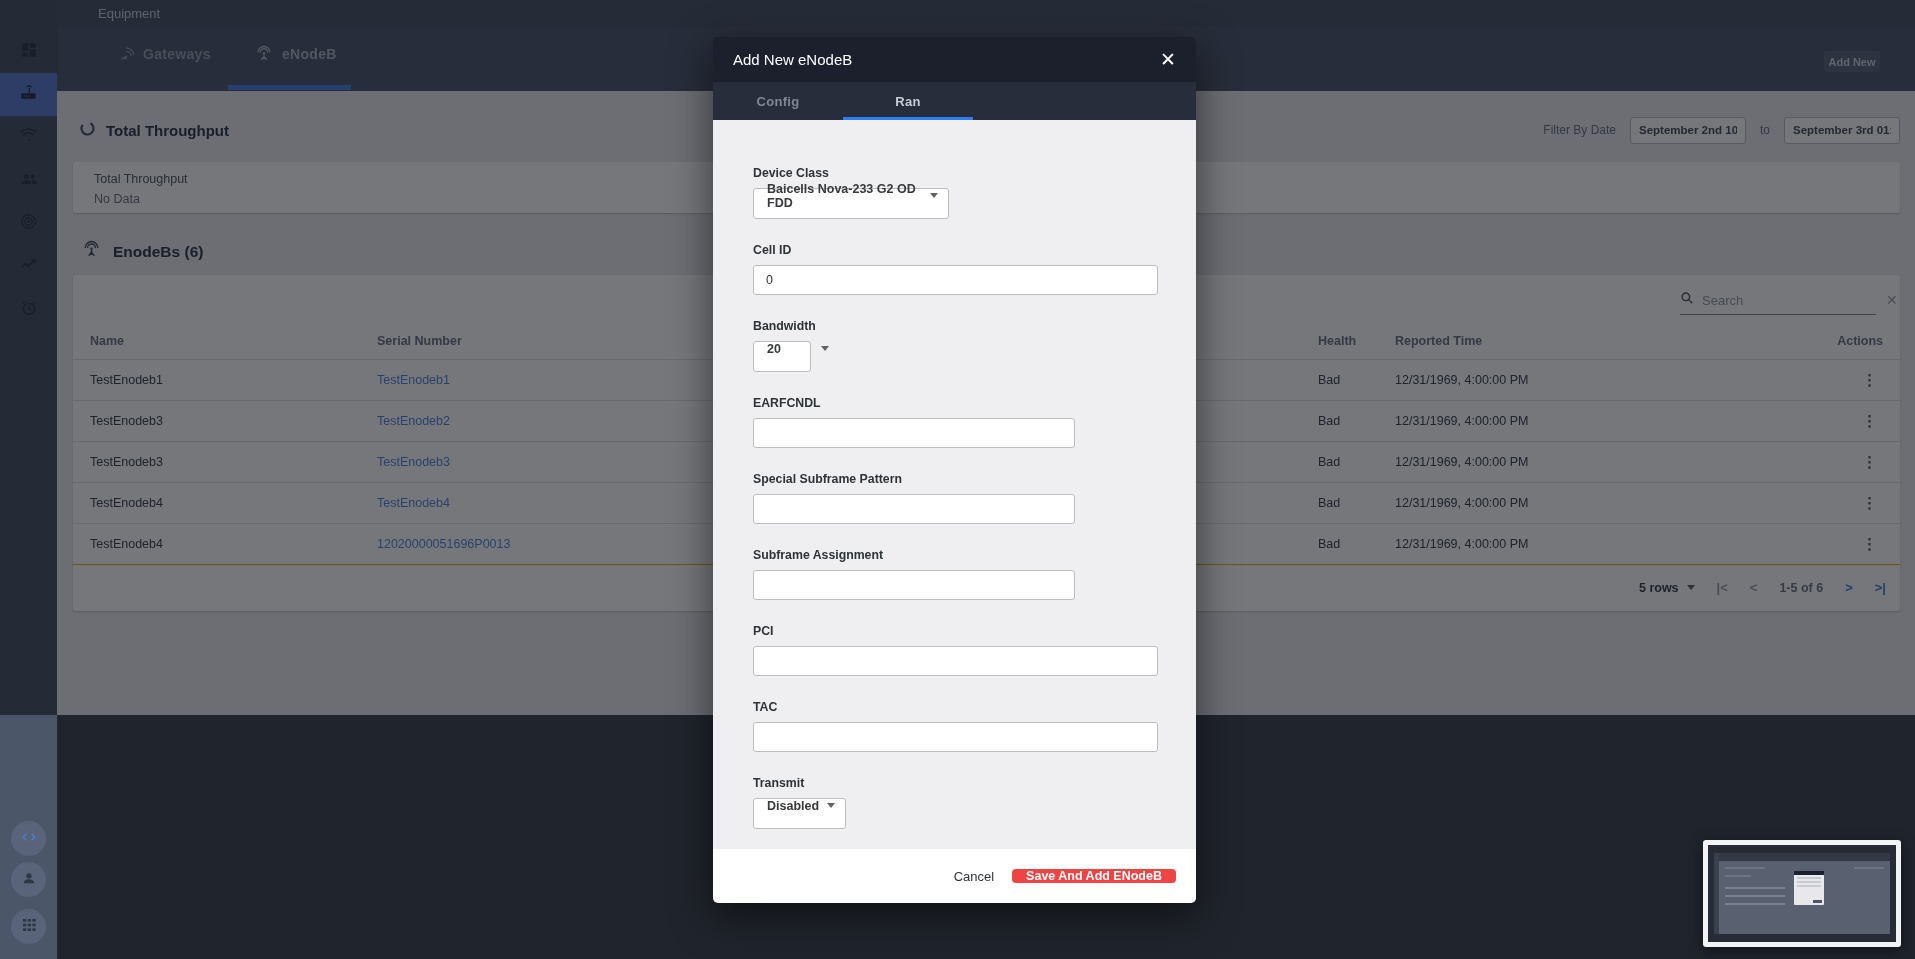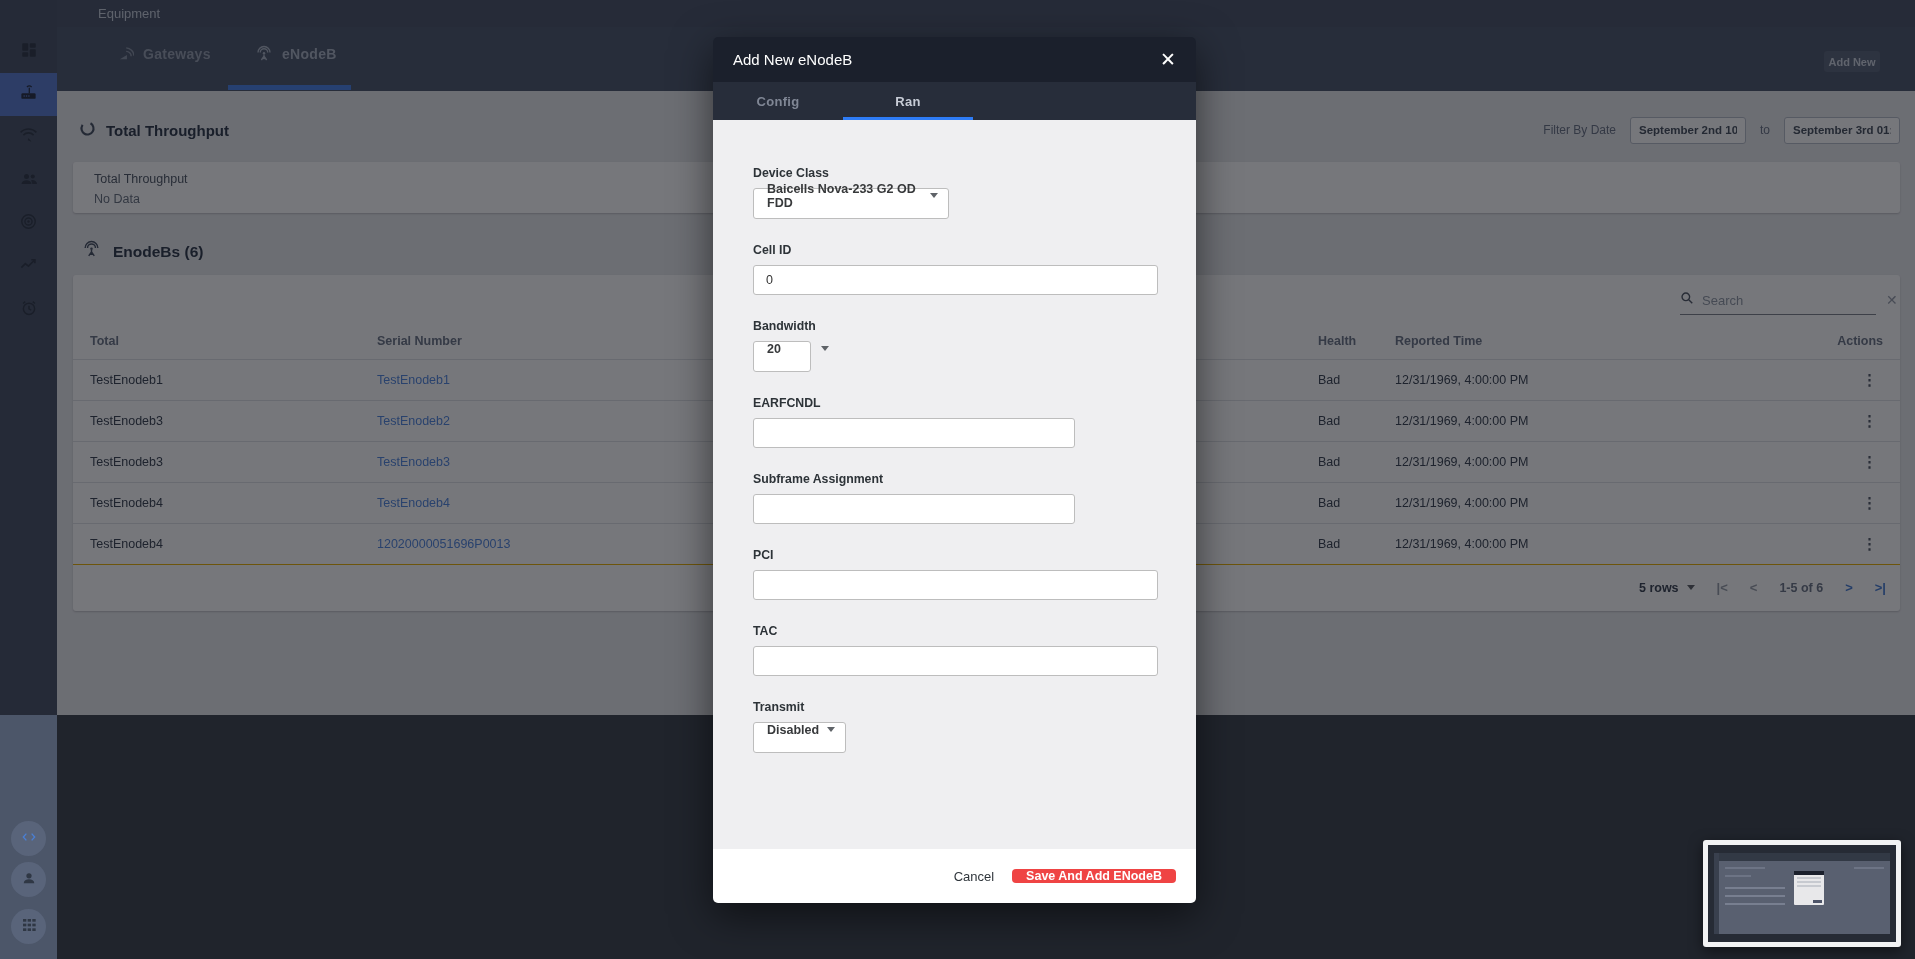--- a/index.html
+++ b/index.html
@@ -209,21 +209,21 @@
                     <path d="M15 15 L21 21"></path>
                   </g>
                 </svg>
             </span>
             <input placeholder="Search" style="">
             <span class="clear-x">✕</span>
           </div>
         </div>
 
         <div class="tgrid thead">
-          <div>Total</div>
+          <div>Name</div>
           <div>Serial Number</div>
           <div>Health</div>
           <div>Reported Time</div>
           <div>Actions</div>
         </div>
 
         <div class="tgrid trow">
           <div>TestEnodeb1</div>
           <div class="serial">TestEnodeb1</div>
           <div>Bad</div>
@@ -428,20 +428,24 @@
         <div class="fselect bandwidth">
           <span>20</span>
           <span class="caret"></span>
         </div>
       </div>
       <div class="fgroup">
         <div class="flabel">EARFCNDL</div>
         <input class="finput" value="" style="">
       </div>
       <div class="fgroup">
+        <div class="flabel">Special Subframe Pattern</div>
+        <input class="finput" value="" style="">
+      </div>
+      <div class="fgroup">
         <div class="flabel">Subframe Assignment</div>
         <input class="finput" value="" style="">
       </div>
       <div class="fgroup">
         <div class="flabel">PCI</div>
         <input class="finput wide" value="" style="">
       </div>
       <div class="fgroup">
         <div class="flabel">TAC</div>
         <input class="finput wide" value="" style="">

